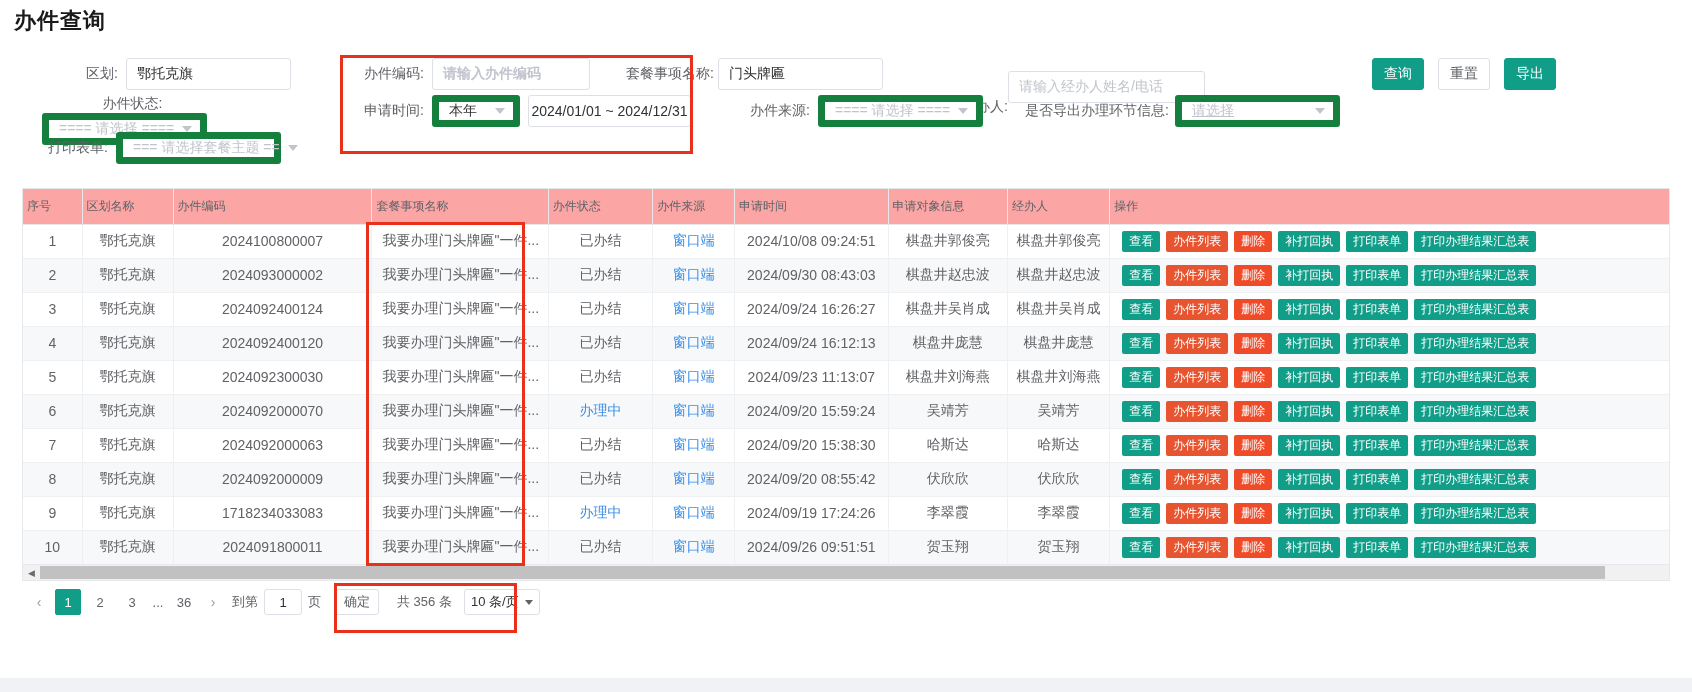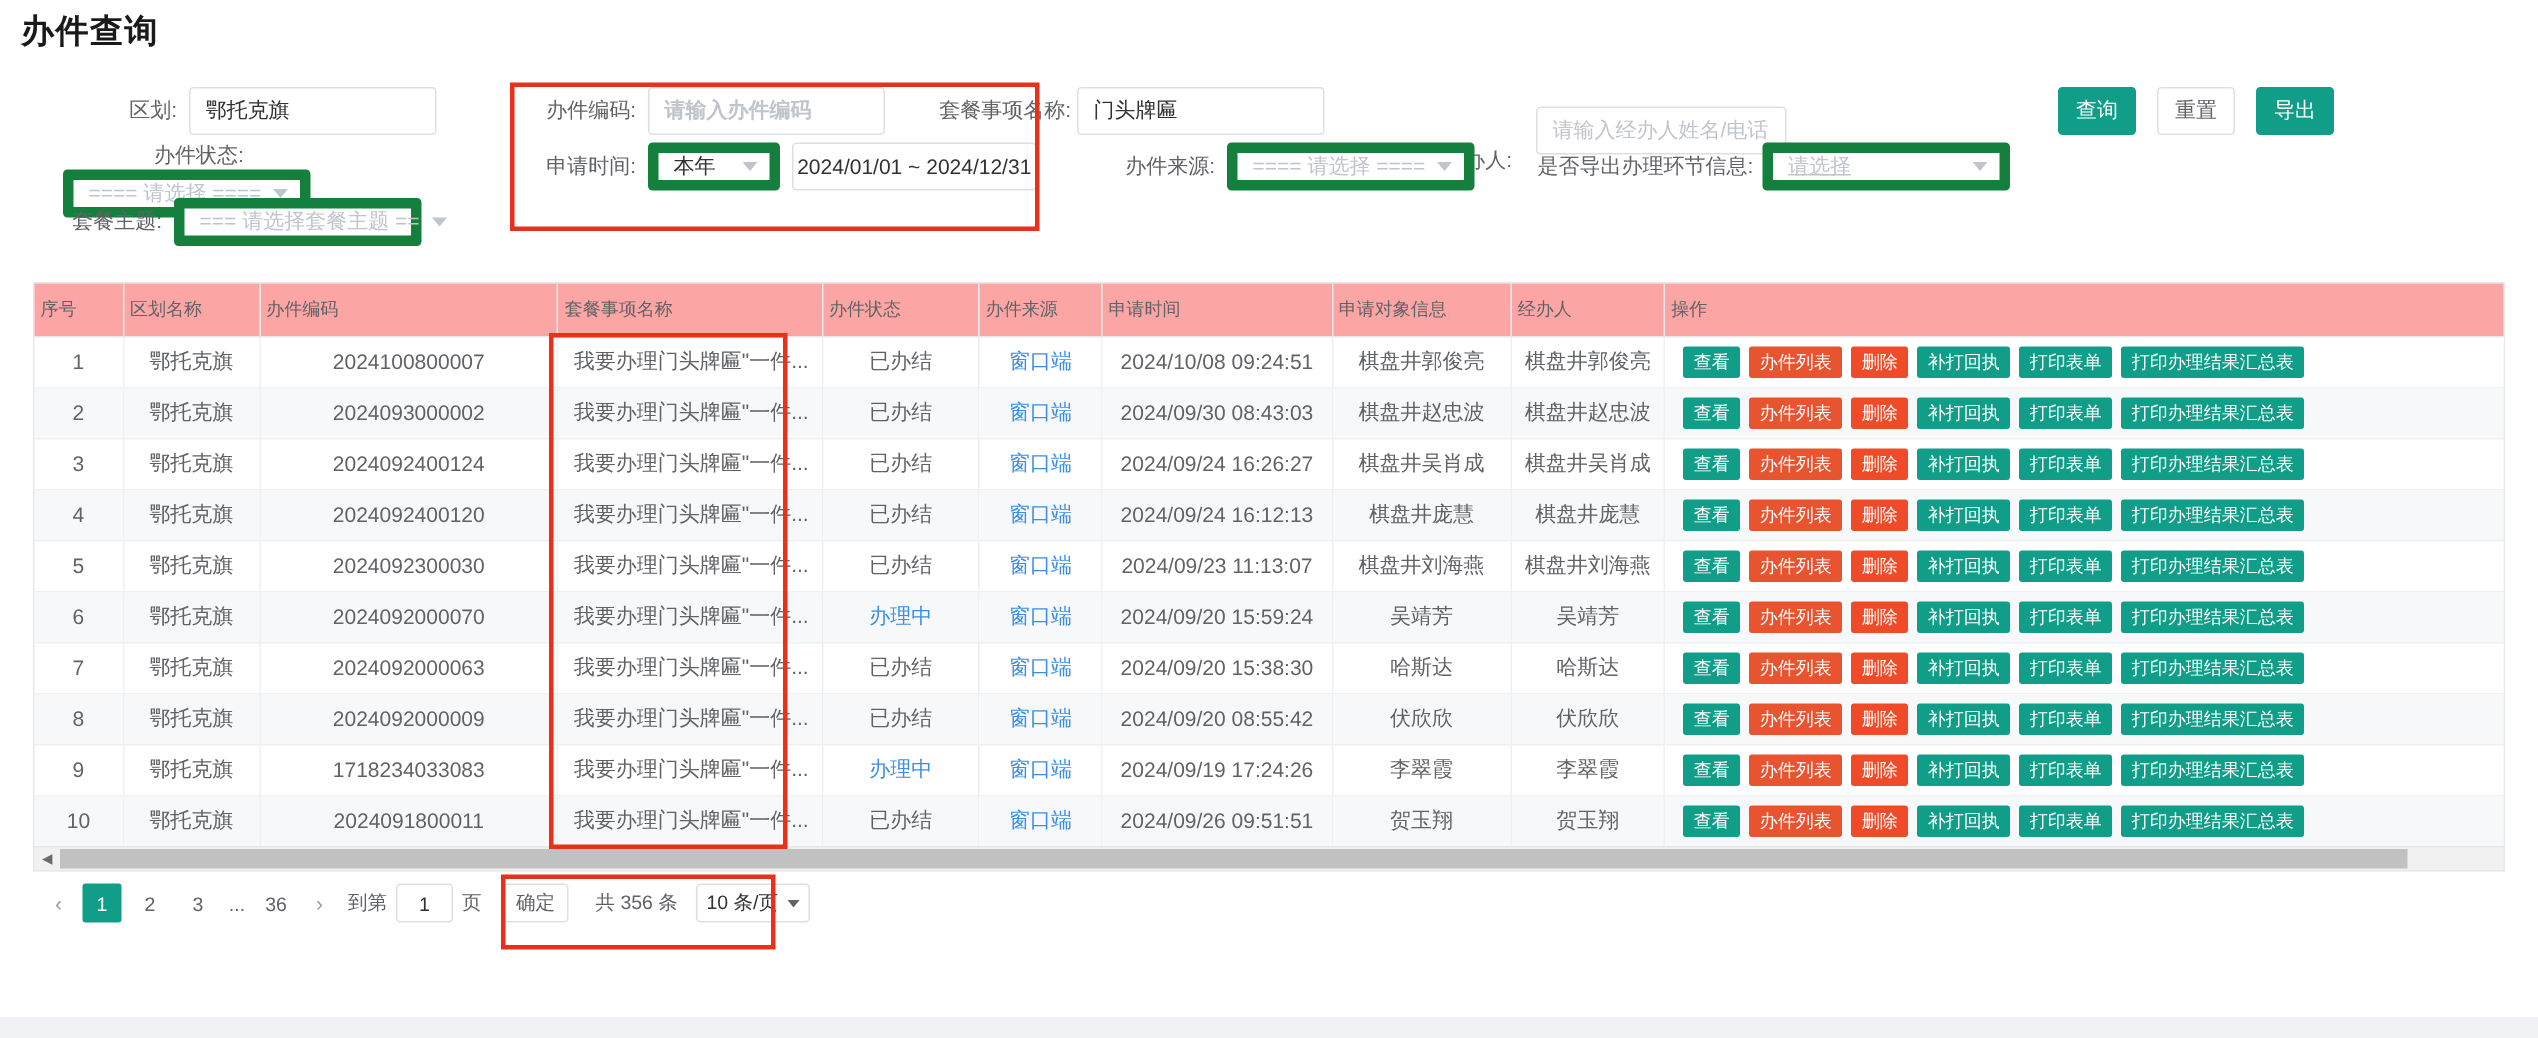--- a/index.html
+++ b/index.html
@@ -155,21 +155,21 @@
     <div class="inp ph" style="width:158px; margin-left:8px;font-weight:bold;">请输入办件编码</div>
   </div>
 
   <div class="fld" style="left:625px; top:6px;">
     <span class="lbl" style="width:89px;">套餐事项名称:</span>
     <div class="inp" style="width:165px; margin-left:4px;">门头牌匾</div>
   </div>
 
   <div class="fld" style="left:950px; top:6px;">
     <span class="lbl" style="width:58px;margin-top:40px;">经办人:</span>
-    <div class="inp ph" style="width:167px; margin-left:16px;">请输入经办人姓名/电话</div>
+    <div class="inp ph" style="width:197px; margin-left:0;">请输入经办人姓名/电话</div>
   </div>
 
   <div class="btn btn-primary" style="position:absolute; left:1372px; top:6px; width:52px;">查询</div>
   <div class="btn btn-plain" style="position:absolute; left:1438px; top:6px; width:52px;">重置</div>
   <div class="btn btn-primary" style="position:absolute; left:1504px; top:6px; width:52px;">导出</div>
 
   <div class="fld" style="left:34px; top:43px;flex-direction:column;">
     <span class="lbl" style="width:84px;">办件状态:</span>
     <div class="sel" style="width:165px; margin-left:8px;">
       <span>==== 请选择 ====</span>
@@ -196,21 +196,21 @@
 
   <div class="fld" style="left:1025px; top:43px;">
     <span class="lbl" style="width:142px;">是否导出办理环节信息:</span>
     <div class="sel" style="width:165px; margin-left:8px;text-decoration:underline;">
       <span>请选择</span>
       <span class="caret"></span>
     </div>
   </div>
 
   <div class="fld" style="left:24px; top:80px;">
-    <span class="lbl" style="width:84px;">套餐主题:</span>
+    <span class="lbl" style="width:84px;">打印表单:</span>
     <div class="sel" style="width:165px; margin-left:8px;">
       <span>=== 请选择套餐主题 ==</span>
       <span class="caret"></span>
     </div>
   </div>
 </div>
 
 <div class="redbox" style="left:340px; top:55px; width:353px; height:99px;"></div>
 <div class="redbox" style="left:366px; top:222px; width:159px; height:344px;"></div>
 <div class="redbox" style="left:334px; top:583px; width:183px; height:50px;"></div>

